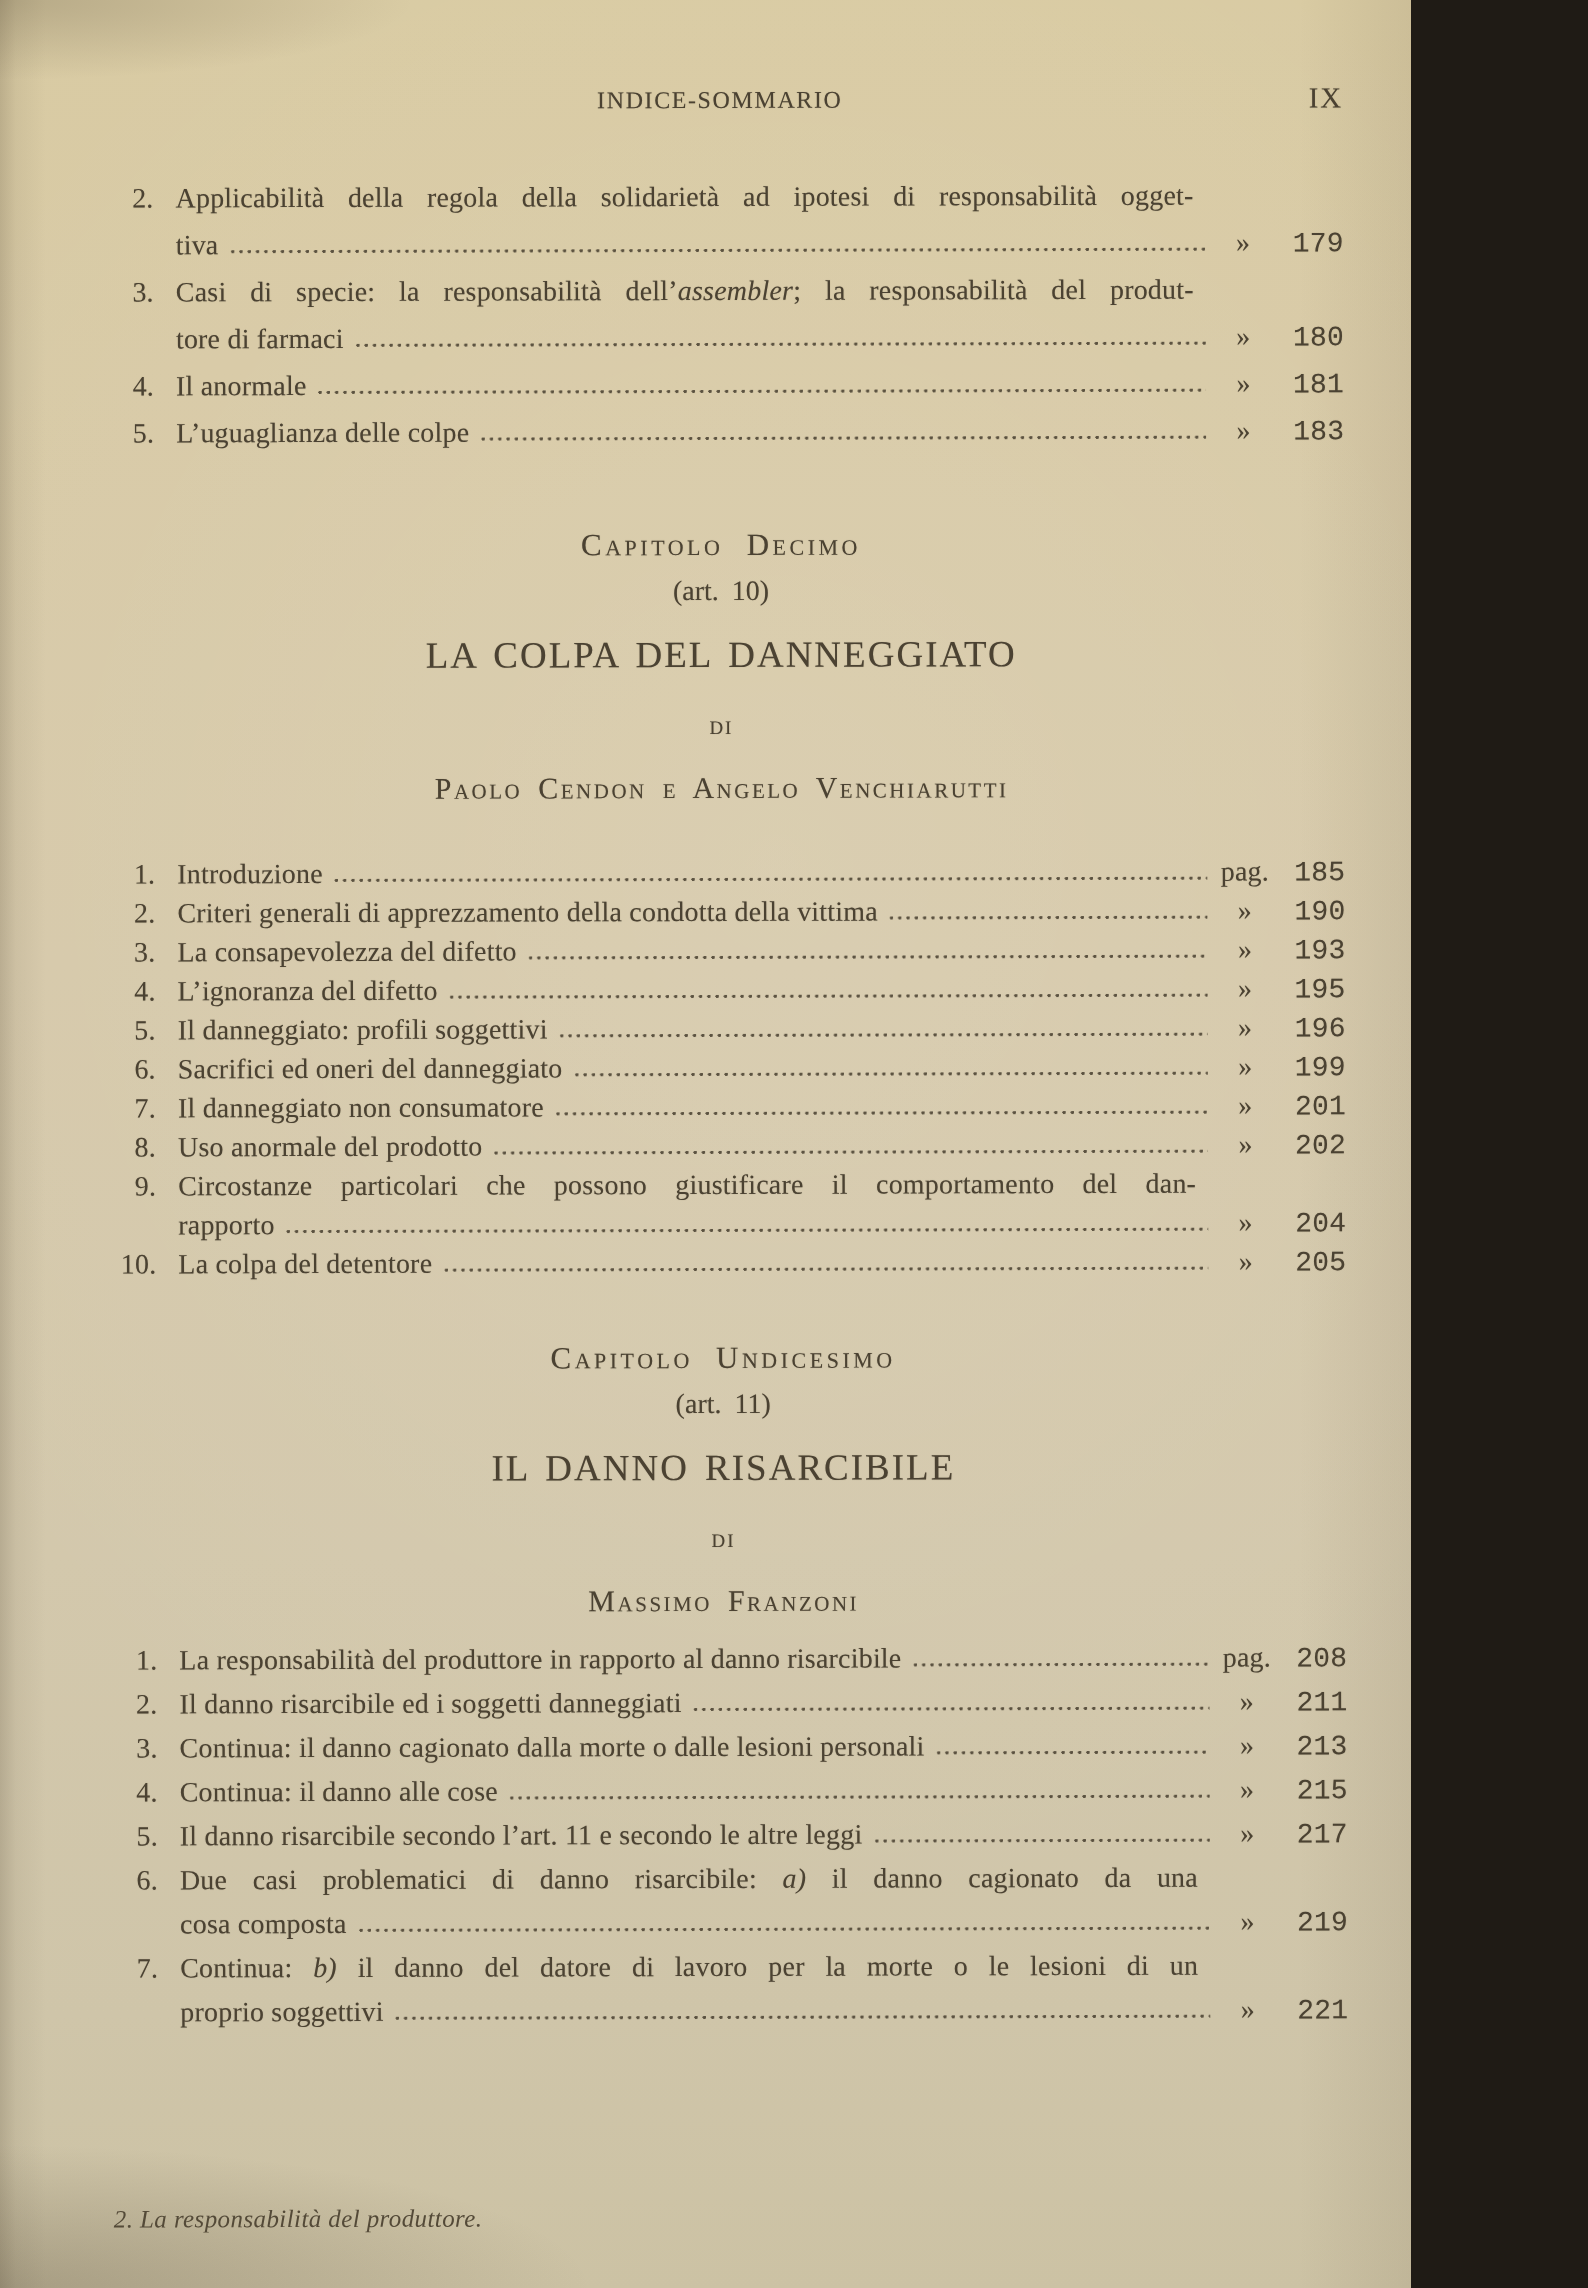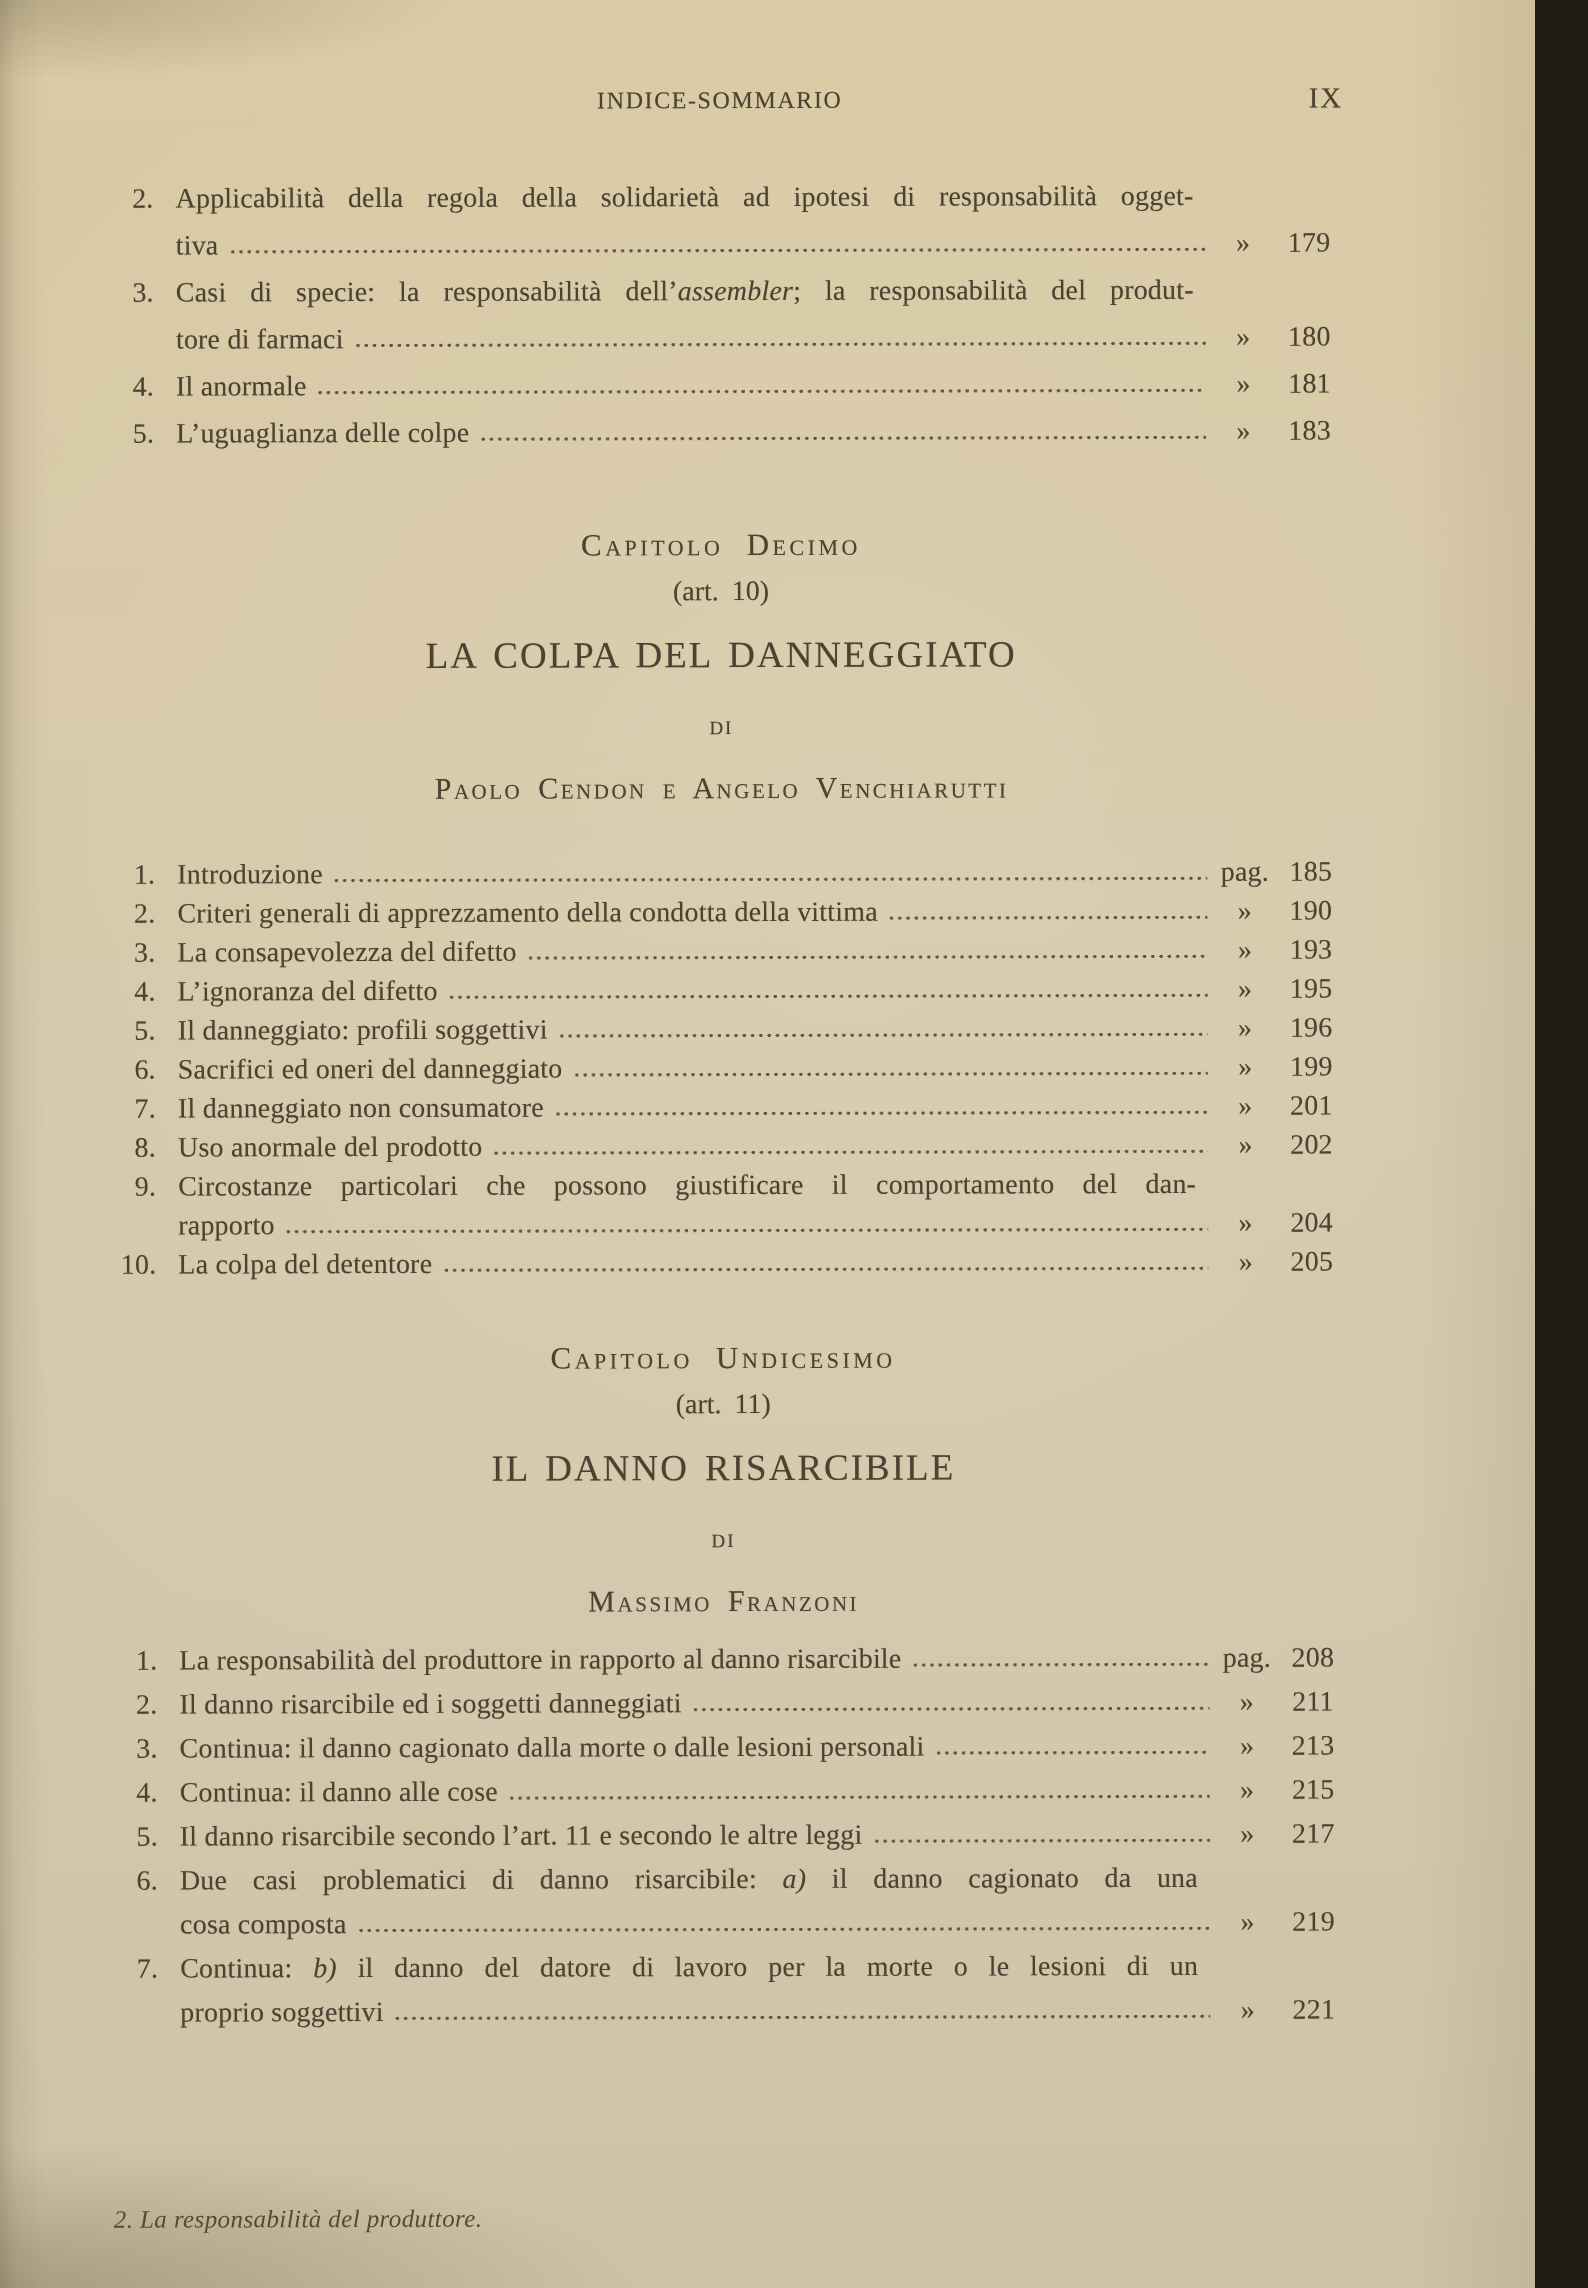--- a/index.html
+++ b/index.html
@@ -1,18 +1,18 @@
 <!DOCTYPE html>
 <html><head>
 <meta charset="utf-8">
 <style>
   html,body{margin:0;padding:0;background:#1f1b15;}
   .page{
     position:relative;
-    width:1535px;height:2289px;
+    width:1411px;height:2289px;
     overflow:hidden;
     font-family:"Liberation Serif","DejaVu Serif",serif;
     color:#4b4232;
     background:
       radial-gradient(42% 5% at 0% 0%, rgba(60,50,35,.22), transparent 70%),
       radial-gradient(60% 9% at 0% 100%, rgba(55,45,30,.25), transparent 70%),
       linear-gradient(90deg, rgba(70,58,40,.20) 0px, rgba(70,58,40,.07) 16px, rgba(70,58,40,0) 46px),
       linear-gradient(90deg, rgba(0,0,0,0) 92%, rgba(90,75,50,.10) 100%),
       radial-gradient(120% 80% at 55% 38%, rgba(255,255,255,.09), rgba(255,255,255,0) 60%),
       linear-gradient(180deg,#d9cba3 0%,#d8caa6 16%,#d6c9aa 42%,#d3c8ac 68%,#cfc5a9 88%,#ccc2a4 100%);
@@ -38,21 +38,21 @@
   .row{display:flex;align-items:baseline;font-size:28px;letter-spacing:0.2px;}
   .num{flex:0 0 57px;text-align:right;margin-right:22px;}
   .txt{white-space:nowrap;}
   .em{font-style:italic;margin-top:9px;}
   .leader{
     flex:1;height:5px;margin:0 6px 0 12px;
     background-image:radial-gradient(circle at 2px 2.4px, rgba(75,66,50,.88) 1.5px, rgba(75,66,50,0) 1.9px);
     background-size:8.3px 5px;background-repeat:repeat-x;
   }
   .ref{flex:0 0 63px;text-align:center;}
-  .pg{flex:0 0 69px;text-align:center;}
+  .pg{flex:0 0 69px;text-align:right;font-family:Liberation Mono, monospace;}
   .row.wrap .txt{flex:1;margin-right:150px;white-space:normal;text-align:justify;text-align-last:justify;}
 
   
   .chapter{position:absolute;left:99px;width:1247px;text-align:center;}
   .chapter-1{top:527px;}
   .chapter-2{top:1340px;}
   .kicker{font-variant:small-caps;font-size:31px;letter-spacing:3.5px;word-spacing:12px;}
   .art{font-size:28px;word-spacing:6px;margin-top:12px;}
   .ctitle{font-size:37px;letter-spacing:2px;word-spacing:5px;margin-top:26px;}
   .di{font-variant:small-caps;font-size:27px;letter-spacing:2px;margin-top:34px;}

